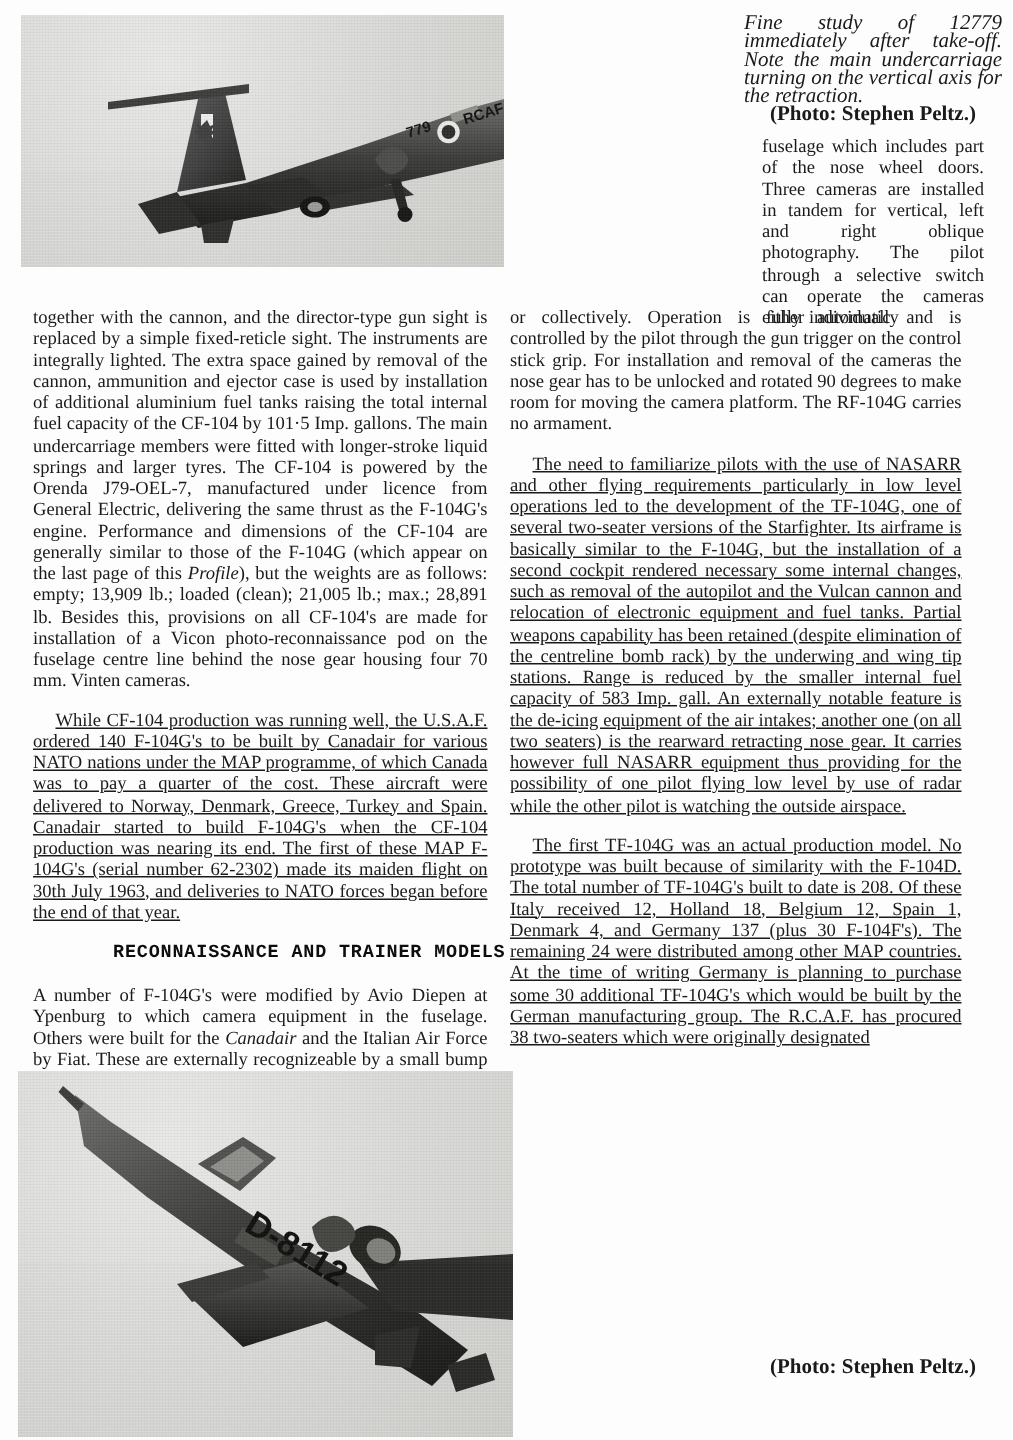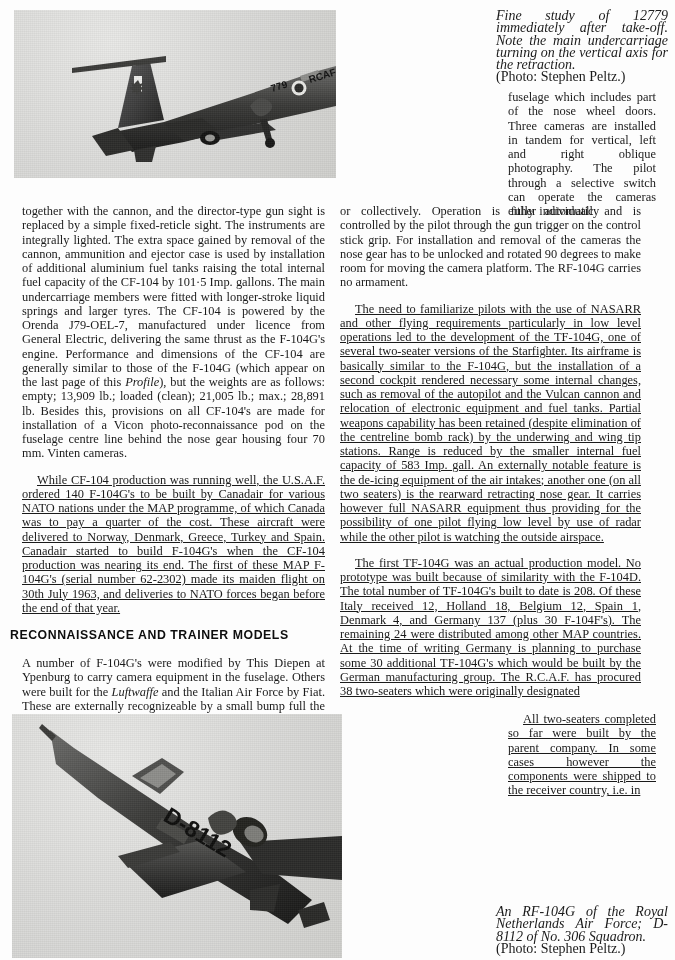--- a/index.html
+++ b/index.html
@@ -45,31 +45,32 @@
   .caption {
     font-style: italic;
     font-size: 14px;
     line-height: 12.3px;
     text-align: justify;
     color: #1a1a1a;
   }
   .caption .credit {
     font-style: normal;
     display: block;
-    text-align: left;
+    text-align: center;
     text-indent: 0;
+    font-weight: bold;
   }
 
   .section-head {
-    font-family: Liberation Sans, sans-serif;
+    font-family: Liberation Mono, monospace;
     font-weight: bold;
     font-size: 12.3px;
     letter-spacing: 0.55px;
     line-height: 17px;
-    text-align: left;
+    text-align: right;
     margin: 3px 0 1px 0;
     color: #0d0d0d;
   }
 
   em, .it { font-style: italic; }
 
   
   .photo {
     position: absolute;
     background: #cfcfcd;
@@ -187,31 +188,30 @@
   </div>
 
   <div class="body-text" id="col-right-top">
     <p>fuselage which includes part of the nose wheel doors. Three cameras are installed in tandem for vertical, left and right oblique photography. The pilot through a selective switch can operate the cameras either individually</p>
   </div>
 
   <div class="body-text" id="col-left-main">
     <p><span>together with the cannon, and the director-type gun sight is replaced by a simple fixed-reticle sight. The instruments are integrally lighted. The extra space gained by removal of the cannon, ammunition and ejector case is used by installation of additional aluminium fuel tanks raising the total internal fuel capacity of the CF-104 by 101·5 Imp. gallons. The main undercarriage members were fitted with longer-stroke liquid springs and larger tyres. The CF-104 is powered by the Orenda J79-OEL-7, manufactured under licence from General Electric, delivering the same thrust as the F-104G's engine. Performance and dimensions of the CF-104 are generally similar to those of the F-104G (which appear on the last page of this </span><em>Profile</em><span>), but the weights are as follows: empty; 13,909 lb.; loaded (clean); 21,005 lb.; max.; 28,891 lb. Besides this, provisions on all CF-104's are made for installation of a Vicon photo-reconnaissance pod on the fuselage centre line behind the nose gear housing four 70 mm. Vinten cameras.</span></p>
     <p class="indent">While CF-104 production was running well, the U.S.A.F. ordered 140 F-104G's to be built by Canadair for various NATO nations under the MAP programme, of which Canada was to pay a quarter of the cost. These aircraft were delivered to Norway, Denmark, Greece, Turkey and Spain. Canadair started to build F-104G's when the CF-104 production was nearing its end. The first of these MAP F-104G's (serial number 62-2302) made its maiden flight on 30th July 1963, and deliveries to NATO forces began before the end of that year.</p>
     <h2 class="section-head">RECONNAISSANCE AND TRAINER MODELS</h2>
-    <p><span>A number of F-104G's were modified by This Diepen at Ypenburg to carry camera equipment in the fuselage. Others were built for the </span><em>Luftwaffe</em><span> and the Italian Air Force by Fiat. These are externally recognizeable by a small bump full the forward</span></p>
+    <p><span>A number of F-104G's were modified by Avio Diepen at Ypenburg to which camera equipment in the fuselage. Others were built for the </span><em>Canadair</em><span> and the Italian Air Force by Fiat. These are externally recognizeable by a small bump full the forward</span></p>
   </div>
 
   <div class="body-text" id="col-right-main">
     <p>or collectively. Operation is fully automatic and is controlled by the pilot through the gun trigger on the control stick grip. For installation and removal of the cameras the nose gear has to be unlocked and rotated 90 degrees to make room for moving the camera platform. The RF-104G carries no armament.</p>
     <p class="indent">The need to familiarize pilots with the use of NASARR and other flying requirements particularly in low level operations led to the development of the TF-104G, one of several two-seater versions of the Starfighter. Its airframe is basically similar to the F-104G, but the installation of a second cockpit rendered necessary some internal changes, such as removal of the autopilot and the Vulcan cannon and relocation of electronic equipment and fuel tanks. Partial weapons capability has been retained (despite elimination of the centreline bomb rack) by the underwing and wing tip stations. Range is reduced by the smaller internal fuel capacity of 583 Imp. gall. An externally notable feature is the de-icing equipment of the air intakes; another one (on all two seaters) is the rearward retracting nose gear. It carries however full NASARR equipment thus providing for the possibility of one pilot flying low level by use of radar while the other pilot is watching the outside airspace.</p>
     <p class="indent">The first TF-104G was an actual production model. No prototype was built because of similarity with the F-104D. The total number of TF-104G's built to date is 208. Of these Italy received 12, Holland 18, Belgium 12, Spain 1, Denmark 4, and Germany 137 (plus 30 F-104F's). The remaining 24 were distributed among other MAP countries. At the time of writing Germany is planning to purchase some 30 additional TF-104G's which would be built by the German manufacturing group. The R.C.A.F. has procured 38 two-seaters which were originally designated</p>
   </div>
 
   <div class="body-text" id="col-right-narrow">
-    <p class="indent">All two-seaters completed so far were built by the parent company. In some cases however the components were shipped to the receiver country, i.e. in</p>
   </div>
 
   <div class="photo" id="photo-bottom">
     <div class="sky"></div>
     <svg viewBox="0 0 330 244" preserveAspectRatio="none">
       <defs>
         <linearGradient id="metalC" x1="0" y1="0" x2="1" y2="1">
           <stop offset="0%" stop-color="#6a6a68"></stop>
           <stop offset="40%" stop-color="#3c3c3a"></stop>
           <stop offset="100%" stop-color="#191918"></stop>
@@ -244,17 +244,16 @@
       <path d="M286 196 L312 188 L318 206 L292 214 Z" fill="#292927"></path>
 
       <path d="M150 104 L178 120 L172 130 L144 114 Z" fill="#4a4a47"></path>
 
       <text x="150" y="106" font-family="Liberation Sans, sans-serif" font-size="23" font-weight="bold" fill="#0e0e0d" transform="rotate(31 150 106)">D-8112</text>
     </svg>
     <div class="grain"></div>
   </div>
 
   <div class="caption" id="caption-bottom">
-    <span>An RF-104G of the Royal Netherlands Air Force; D-8112 of No. 306 Squadron.</span>
     <span class="credit">(Photo: Stephen Peltz.)</span>
   </div>
 
 </div>
 
 </body></html>

